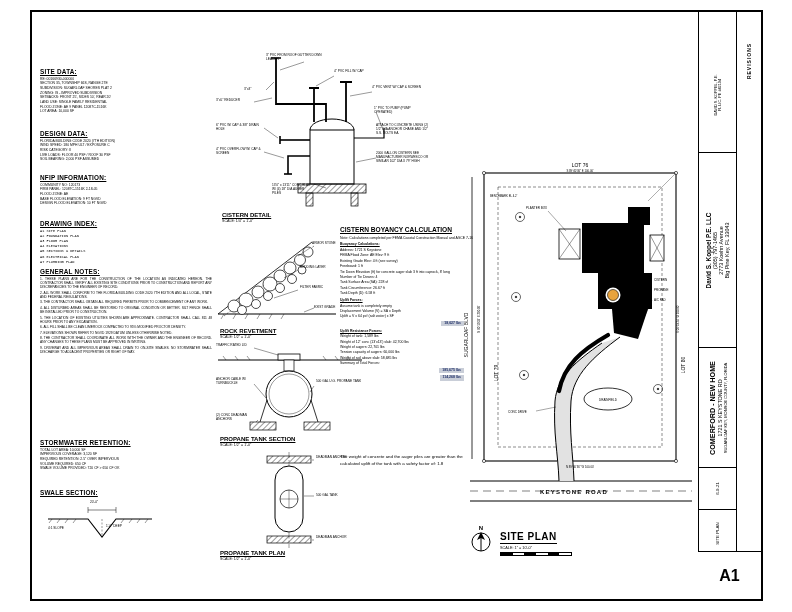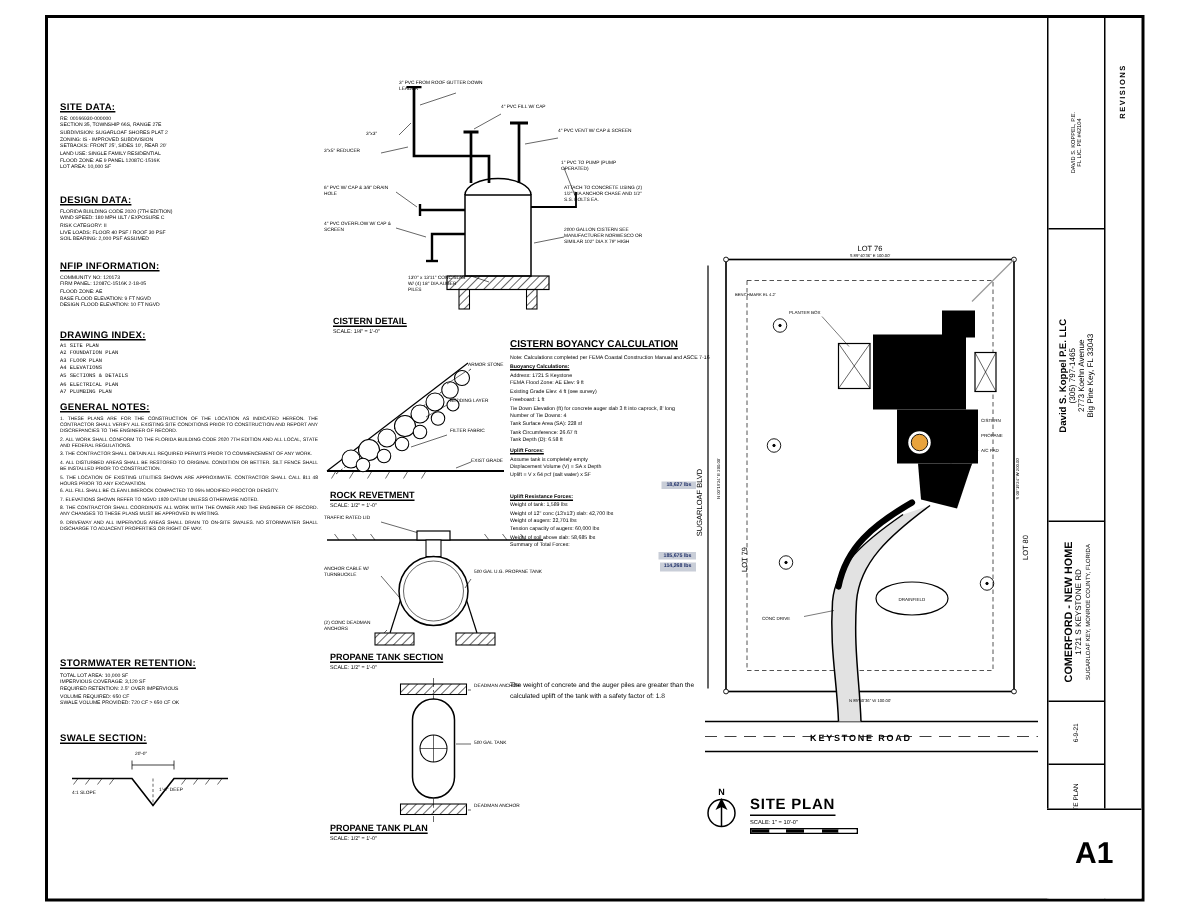--- a/index.html
+++ b/index.html
@@ -37,21 +37,21 @@
   .cell{position:absolute;left:0;width:100%}
   .bt{border-top:1px solid #000}
   .firm-name{font-size:6.4px;font-weight:bold}
   .firm-line{font-size:5.4px}
   .proj-1{font-size:7.2px;font-weight:bold}
   .proj-2{font-size:5.4px}
   .proj-3{font-size:4px}
   .eng-line{font-size:3.8px}
   .rev-label{font-size:5px;letter-spacing:1px;font-weight:bold}
   .small-rot{font-size:4.4px}
-  .a1box{position:absolute;right:0;bottom:0;width:63px;height:60px;border-top:1.8px solid #000;display:flex;align-items:center;justify-content:center;font-size:20px;font-weight:bold;background:#fff;z-index:3}
+  .a1box{position:absolute;right:0;bottom:0;width:63px;height:48px;border-top:1.8px solid #000;display:flex;align-items:center;justify-content:center;font-size:16px;font-weight:bold;background:#fff;z-index:3}
   svg{display:block}
   text{font-family:"Liberation Sans",sans-serif}
 </style>
 </head>
 <body>
 
 <div class="sheet">
 
   <div class="sec" style="top:56px">
     <div class="h">SITE DATA:</div>

